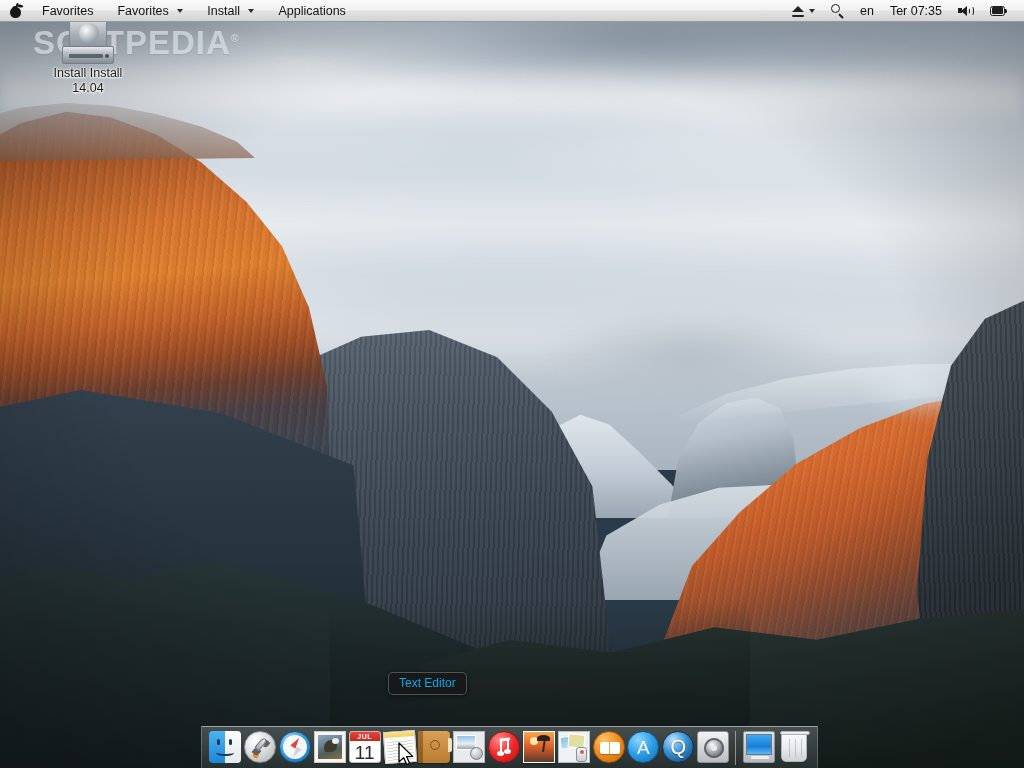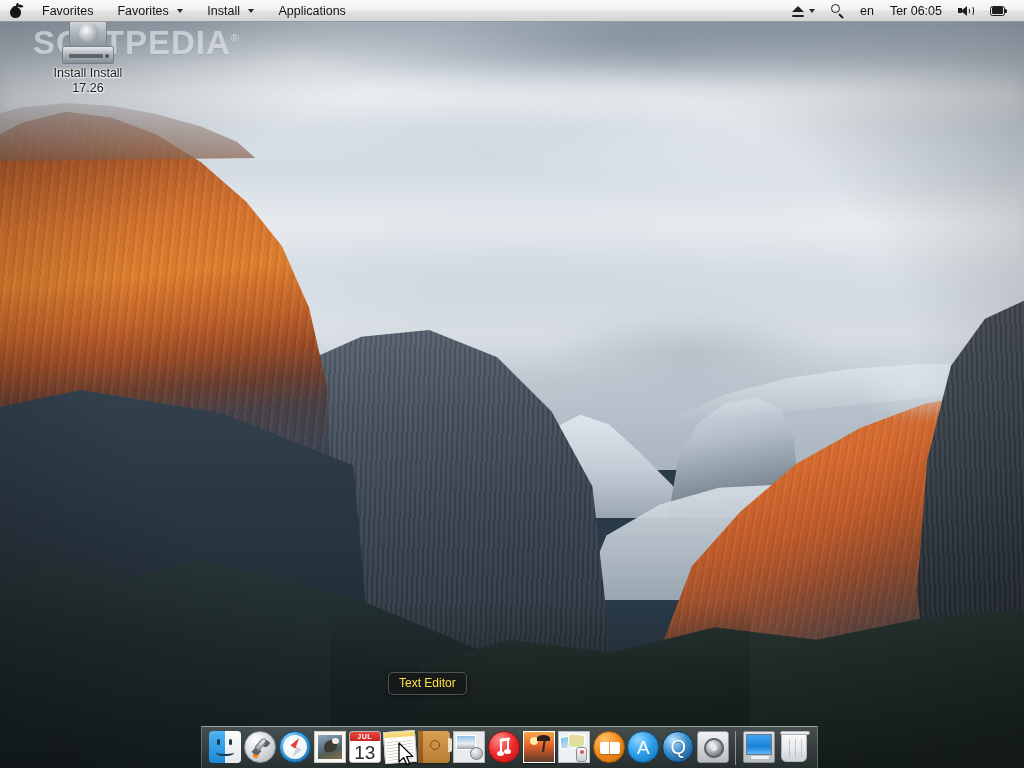--- a/index.html
+++ b/index.html
@@ -267,21 +267,21 @@
     margin-top:2px; font-size:12.5px; line-height:15px; color:#1b1b1b;
     text-shadow:0 0 3px #ffffff, 0 0 3px #ffffff, 0 1px 2px rgba(255,255,255,.95);
   }
 
   
   #dock-tooltip {
     position:absolute; left:388px; top:672px; z-index:60;
     padding:3px 10px 4px; border-radius:5px;
     background:rgba(22,22,22,.72);
     border:1px solid rgba(255,255,255,.25);
-    color:#fde047; font-size:12px; line-height:14px; white-space:nowrap;
+    color:#0ea5e9; font-size:12px; line-height:14px; white-space:nowrap;
     box-shadow:0 1px 4px rgba(0,0,0,.5);
   }
 
   
   #dock {
     position:absolute; left:201px; top:726px; width:617px; height:42px;
     display:flex; align-items:flex-start; justify-content:center;
     padding:4px 6px 0;
     background:linear-gradient(180deg, rgba(150,160,158,.38), rgba(70,80,80,.40));
     border-top:1px solid rgba(255,255,255,.55);
@@ -451,21 +451,21 @@
     <div class="mb-r">
       <span class="ic-search">
           <span class="ring"></span>
           <span class="hdl"></span>
         </span>
     </div>
     <div class="mb-r">
       <span>en</span>
     </div>
     <div class="mb-r">
-      <span>Ter 06:05</span>
+      <span>Ter 07:35</span>
     </div>
     <div class="mb-r">
       <span class="ic-vol">
         <span class="spk"></span>
           <span class="cone"></span>
           <span class="w1"></span>
           <span class="w2"></span>
       </span>
     </div>
     <div class="mb-r">
@@ -486,21 +486,21 @@
   <div class="di-glyph">
     <div class="drive">
       <div class="top"></div>
         <div class="base"></div>
         <div class="slot"></div>
         <div class="led"></div>
     </div>
   </div>
   <div class="di-label">
     <div>Install Install</div>
-    <div>17.26</div>
+    <div>14.04</div>
   </div>
 </div>
 
 <div id="dock-tooltip">
   <span>Text Editor</span>
 </div>
 
 <div id="dock">
 
   <div class="dock-item">
@@ -534,21 +534,21 @@
       <span class="pic"></span>
         <span class="bird"></span>
         <span class="head"></span>
         <span class="perf"></span>
     </div>
   </div>
 
   <div class="dock-item">
     <div class="dk ic-cal">
       <span class="hdr">JUL</span>
-      <span class="day">13</span>
+      <span class="day">11</span>
     </div>
   </div>
 
   <div class="dock-item">
     <div class="dk ic-notes">
       <span class="top"></span>
         <span class="lines"></span>
     </div>
   </div>
 

